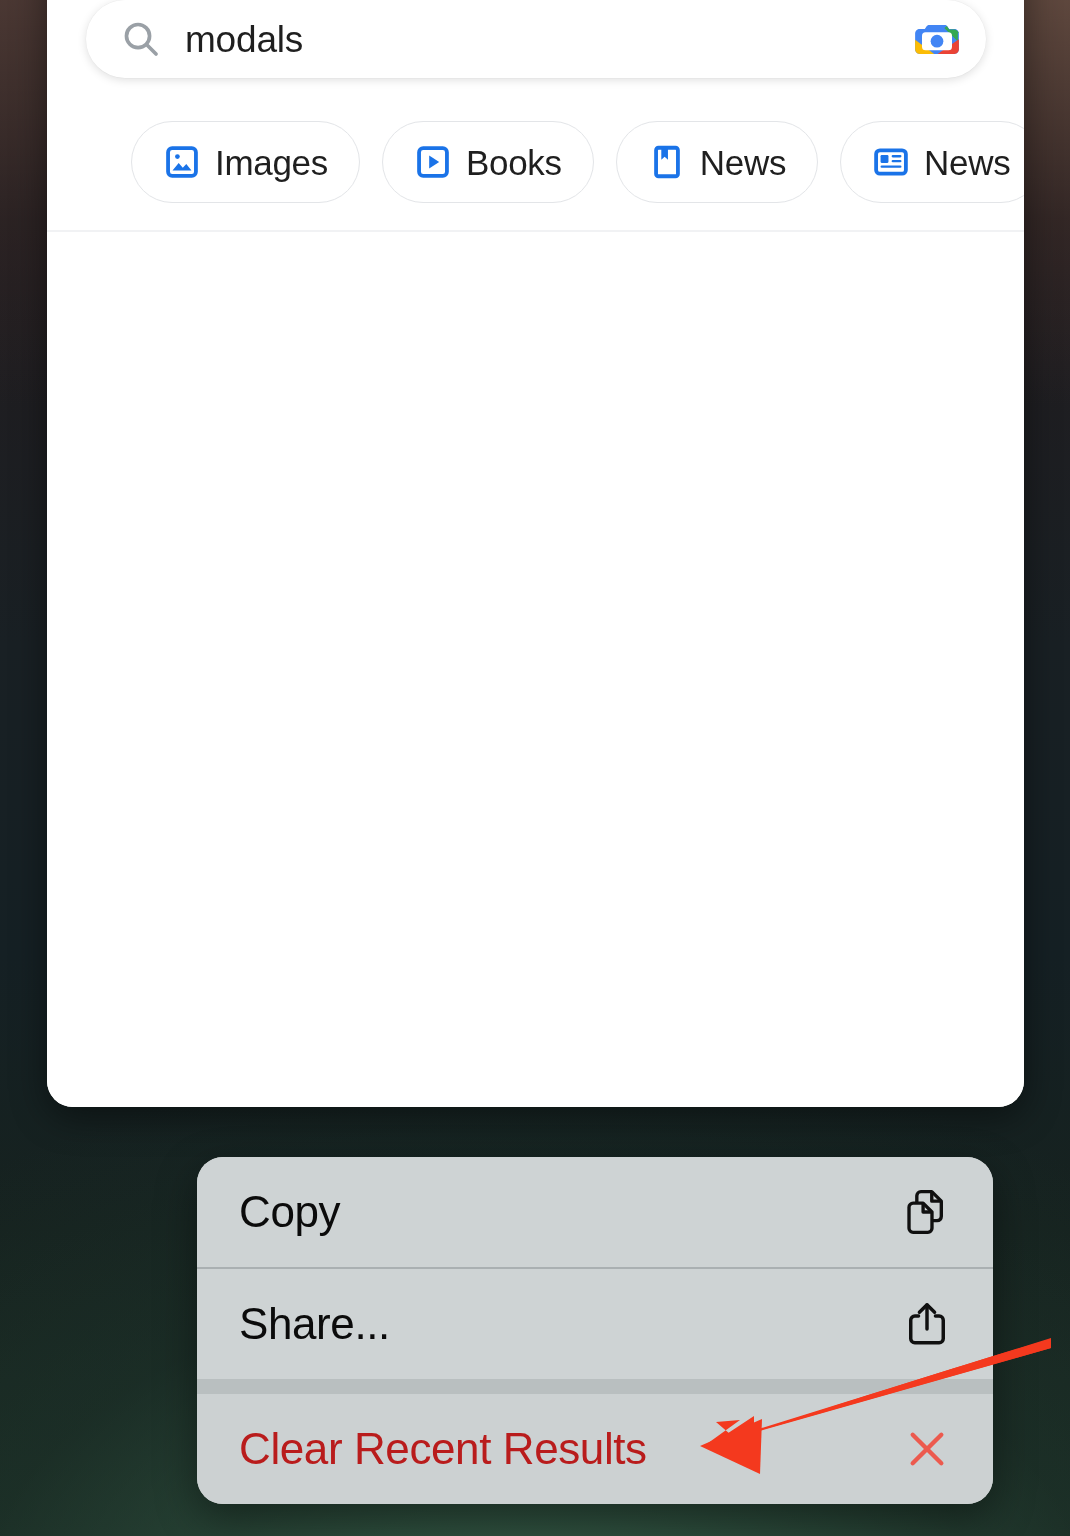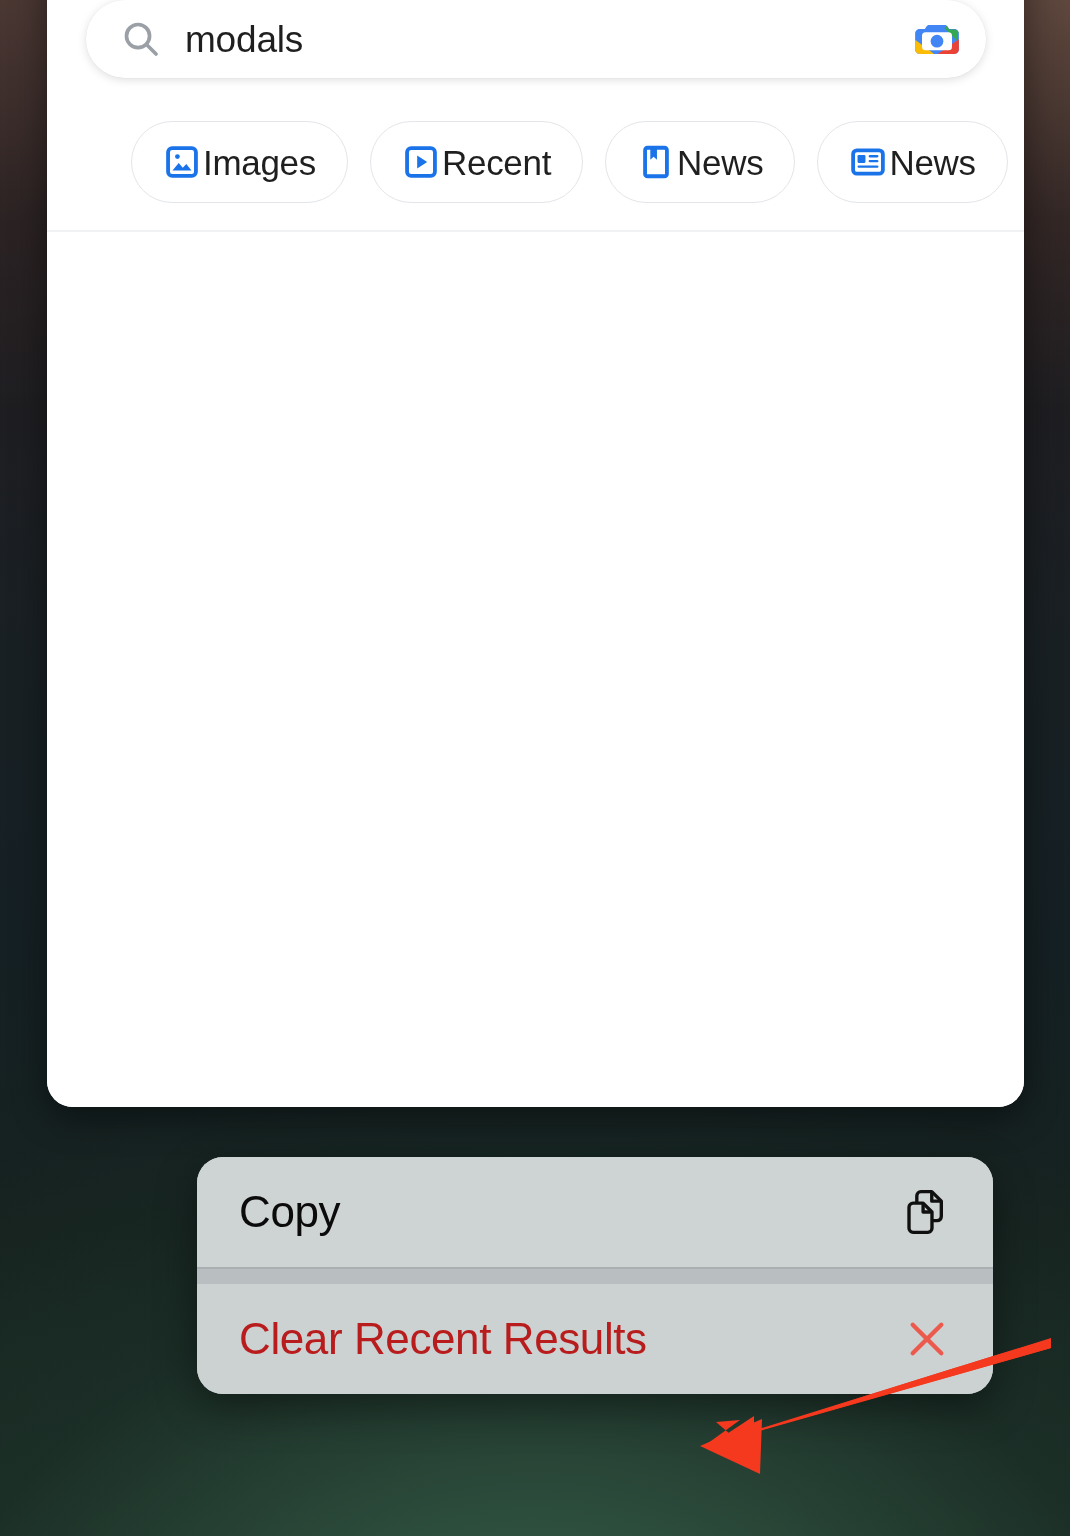--- a/index.html
+++ b/index.html
@@ -83,21 +83,21 @@
     gap: 22px;
     align-items: center;
   }
   .chip {
     height: 82px;
     border: 1.6px solid #e3e5e8;
     border-radius: 44px;
     background: #fff;
     display: flex;
     align-items: center;
-    gap: 2px;
+    gap: 14px;
     padding: 0 31px;
     white-space: nowrap;
   }
   .chip-icon { width: 38px; height: 38px; display: block; flex: 0 0 auto; }
   .chip-label {
     font-size: 35px;
     color: #1f1f1f;
     letter-spacing: -0.3px;
     line-height: 1;
   }
@@ -206,21 +206,21 @@
           <path d="M6 17.3l3.9-4.6 2.6 3 2.2-2.4 3.3 4z" fill="#1a73e8"></path>
         </svg>
         <span class="chip-label">Images</span>
       </div>
 
       <div class="chip">
         <svg class="chip-icon" viewBox="0 0 24 24">
           <rect x="3.2" y="3.2" width="17.6" height="17.6" rx="2.6" fill="none" stroke="#1a73e8" stroke-width="2.4"></rect>
           <path d="M9.6 7.9l6.3 4.1-6.3 4.1z" fill="#1a73e8"></path>
         </svg>
-        <span class="chip-label">Recent</span>
+        <span class="chip-label">Books</span>
       </div>
 
       <div class="chip">
         <svg class="chip-icon" viewBox="0 0 24 24">
           <rect x="5.1" y="3.0" width="13.8" height="18.0" rx="1.5" fill="none" stroke="#1a73e8" stroke-width="2.4"></rect>
           <path d="M8.4 3.6h4.2v7.0l-2.1-1.9-2.1 1.9z" fill="#1a73e8"></path>
         </svg>
         <span class="chip-label">News</span>
       </div>
 
@@ -249,20 +249,28 @@
       <svg class="menu-icon" viewBox="0 0 24 24">
         <path d="M9.2 2.6h5.0l4.4 4.4v7.1a1.9 1.9 0 0 1-1.9 1.9H9.2a1.9 1.9 0 0 1-1.9-1.9V4.5a1.9 1.9 0 0 1 1.9-1.9z" fill="none" stroke="#101010" stroke-width="1.55" stroke-linejoin="round"></path>
         <path d="M14.2 2.6V7h4.4" fill="none" stroke="#101010" stroke-width="1.55" stroke-linejoin="round"></path>
         <path d="M5.6 7.9h4.6l4.1 4.1v7.5a1.9 1.9 0 0 1-1.9 1.9H5.6a1.9 1.9 0 0 1-1.9-1.9V9.8a1.9 1.9 0 0 1 1.9-1.9z" fill="#ced3d4" stroke="#101010" stroke-width="1.55" stroke-linejoin="round"></path>
         <path d="M10.2 7.9v4.1h4.1" fill="none" stroke="#101010" stroke-width="1.55" stroke-linejoin="round"></path>
       </svg>
     </div>
 
     <div class="menu-hairline"></div>
 
+    <div class="menu-item">
+      <span class="menu-label">Share...</span>
+      <svg class="menu-icon" viewBox="0 0 24 24">
+        <path d="M8.1 8.3H6.4a1.9 1.9 0 0 0-1.9 1.9v8.6a1.9 1.9 0 0 0 1.9 1.9h11.2a1.9 1.9 0 0 0 1.9-1.9v-8.6a1.9 1.9 0 0 0-1.9-1.9h-1.7" fill="none" stroke="#101010" stroke-width="1.6" stroke-linecap="round" stroke-linejoin="round"></path>
+        <line x1="12" y1="3.2" x2="12" y2="14.3" stroke="#101010" stroke-width="1.6" stroke-linecap="round"></line>
+        <path d="M8.5 6.6L12 3.1l3.5 3.5" fill="none" stroke="#101010" stroke-width="1.6" stroke-linecap="round" stroke-linejoin="round"></path>
+      </svg>
+    </div>
 
     <div class="menu-gap"></div>
 
     <div class="menu-item alt">
       <span class="menu-label destructive">Clear Recent Results</span>
       <svg class="menu-icon" viewBox="0 0 24 24">
         <line x1="5.4" y1="5.4" x2="18.6" y2="18.6" stroke="#ec5a4e" stroke-width="2.0" stroke-linecap="round"></line>
         <line x1="18.6" y1="5.4" x2="5.4" y2="18.6" stroke="#ec5a4e" stroke-width="2.0" stroke-linecap="round"></line>
       </svg>
     </div>

